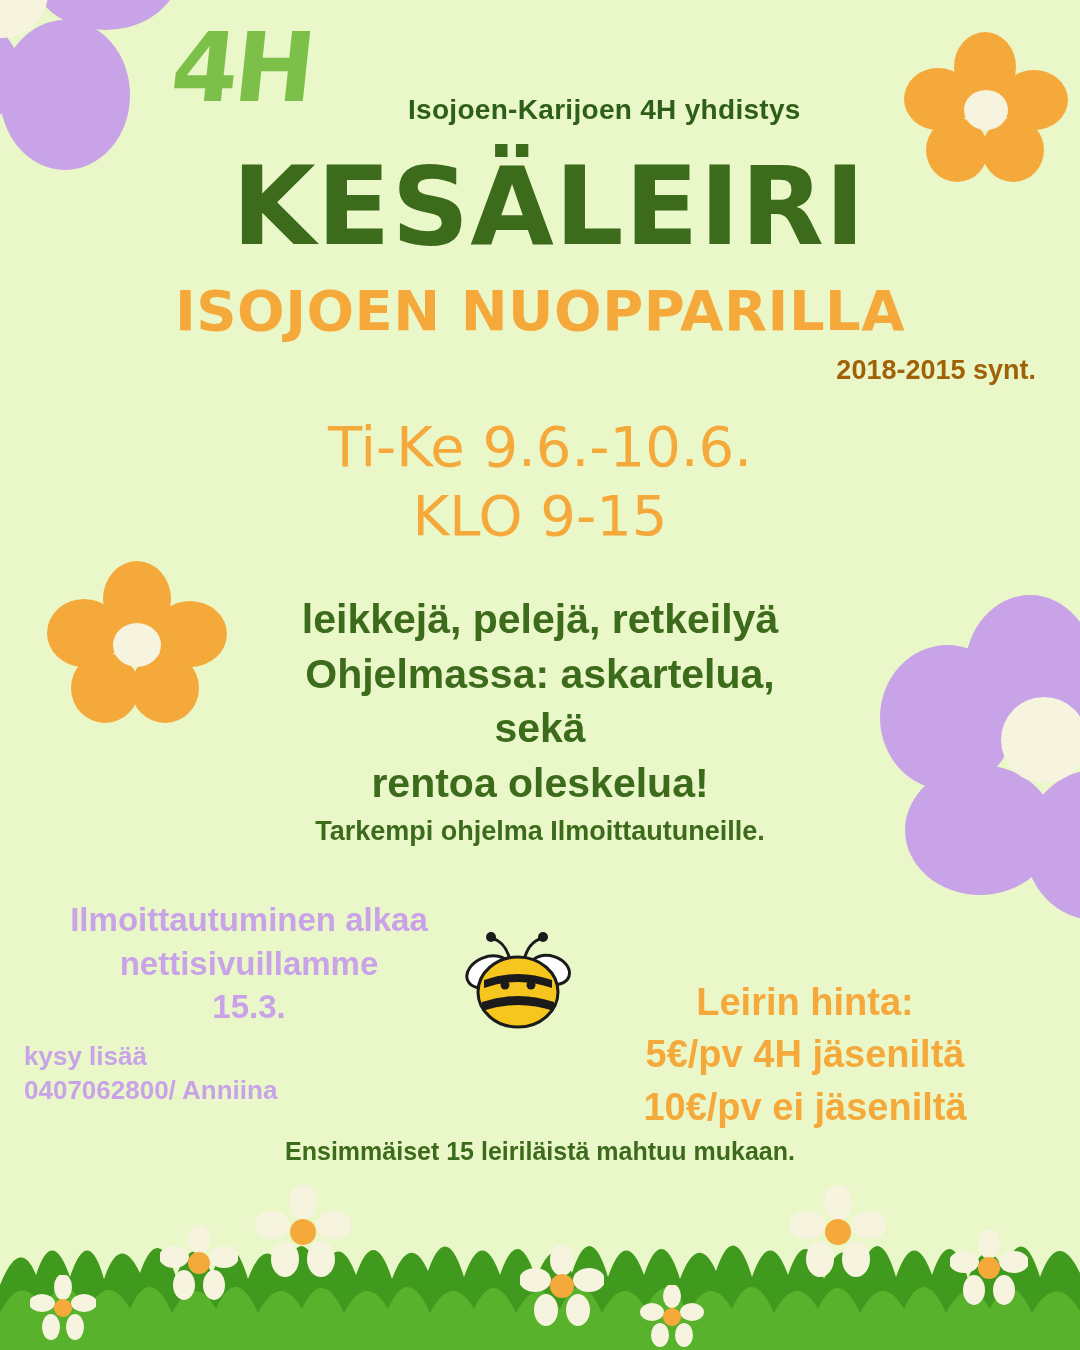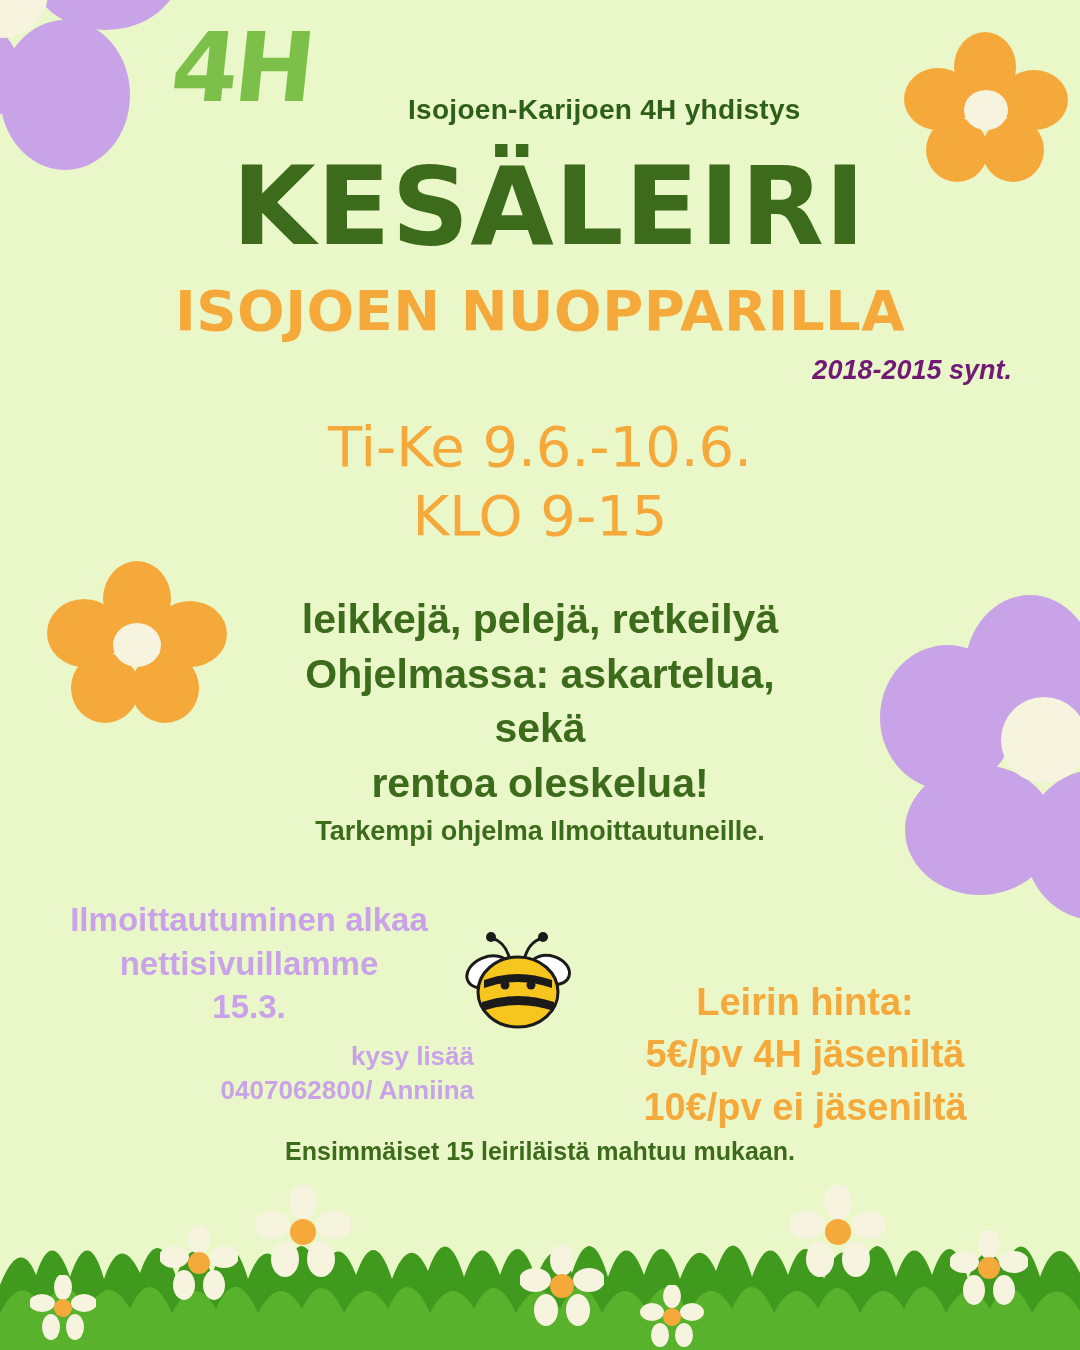--- a/index.html
+++ b/index.html
@@ -78,26 +78,25 @@
     top: 278px;
     text-align: center;
     font-size: 56px;
     font-weight: bold;
     color: #F6A93B;
     letter-spacing: 0.5px;
     font-family: "DejaVu Sans", sans-serif;
   }
   .birth-years {
     position: absolute;
-    right: 68px;
+    right: 44px;
     top: 355px;
     font-size: 27px;
     font-weight: bold;
-    color: #701a75;
-    font-style: italic;
+    color: #a16207;
   }
 
   
   .dates {
     position: absolute;
     left: 0;
     right: 0;
     top: 412px;
     text-align: center;
     color: #F6A93B;
@@ -140,21 +139,21 @@
     color: #C9A3E8;
     font-size: 33px;
     font-weight: bold;
     line-height: 1.32;
   }
   .reg-more {
     position: absolute;
     left: 24px;
     width: 450px;
     top: 1040px;
-    text-align: right;
+    text-align: left;
     color: #C9A3E8;
     font-size: 26px;
     font-weight: bold;
     line-height: 1.3;
   }
 
   
   .price {
     position: absolute;
     right: 40px;

